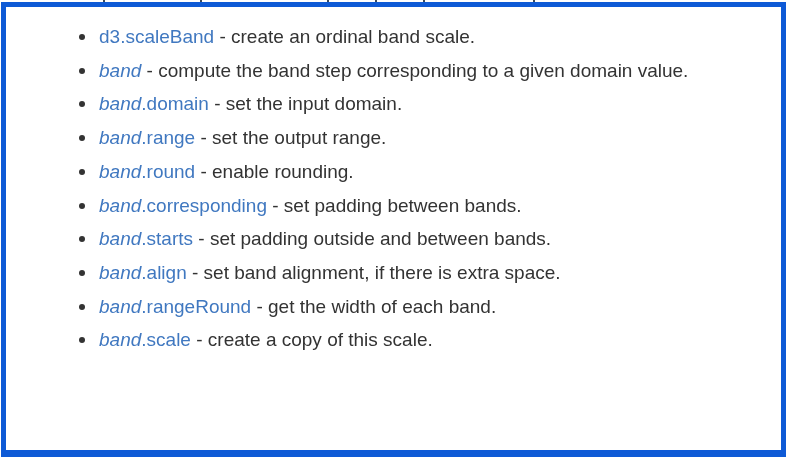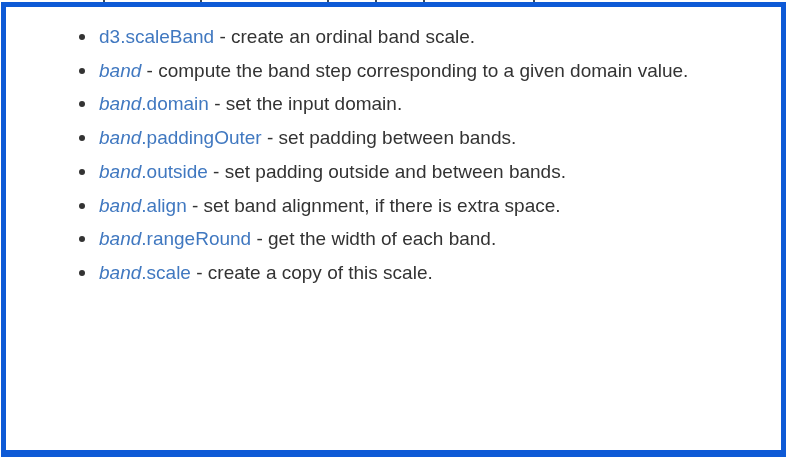--- a/index.html
+++ b/index.html
@@ -94,30 +94,36 @@
       </li>
 
       <li>
         <a class="api-link"><span class="it">band</span><span></span></a><span class="desc"> - compute the band step corresponding to a given domain value.</span>
       </li>
 
       <li>
         <a class="api-link"><span class="it">band</span><span>.domain</span></a><span class="desc"> - set the input domain.</span>
       </li>
 
-
-
-
       <li>
-        <a class="api-link"><span class="it">band</span><span>.paddingOuter</span></a><span class="desc"> - set padding between bands.</span>
+        <a class="api-link"><span class="it">band</span><span>.range</span></a><span class="desc"> - set the output range.</span>
       </li>
 
 
       <li>
-        <a class="api-link"><span class="it">band</span><span>.outside</span></a><span class="desc"> - set padding outside and between bands.</span>
+        <a class="api-link"><span class="it">band</span><span>.round</span></a><span class="desc"> - enable rounding.</span>
+      </li>
+
+      <li>
+        <a class="api-link"><span class="it">band</span><span>.corresponding</span></a><span class="desc"> - set padding between bands.</span>
+      </li>
+
+
+      <li>
+        <a class="api-link"><span class="it">band</span><span>.starts</span></a><span class="desc"> - set padding outside and between bands.</span>
       </li>
 
       <li>
         <a class="api-link"><span class="it">band</span><span>.align</span></a><span class="desc"> - set band alignment, if there is extra space.</span>
       </li>
 
       <li>
         <a class="api-link"><span class="it">band</span><span>.rangeRound</span></a><span class="desc"> - get the width of each band.</span>
       </li>
 

